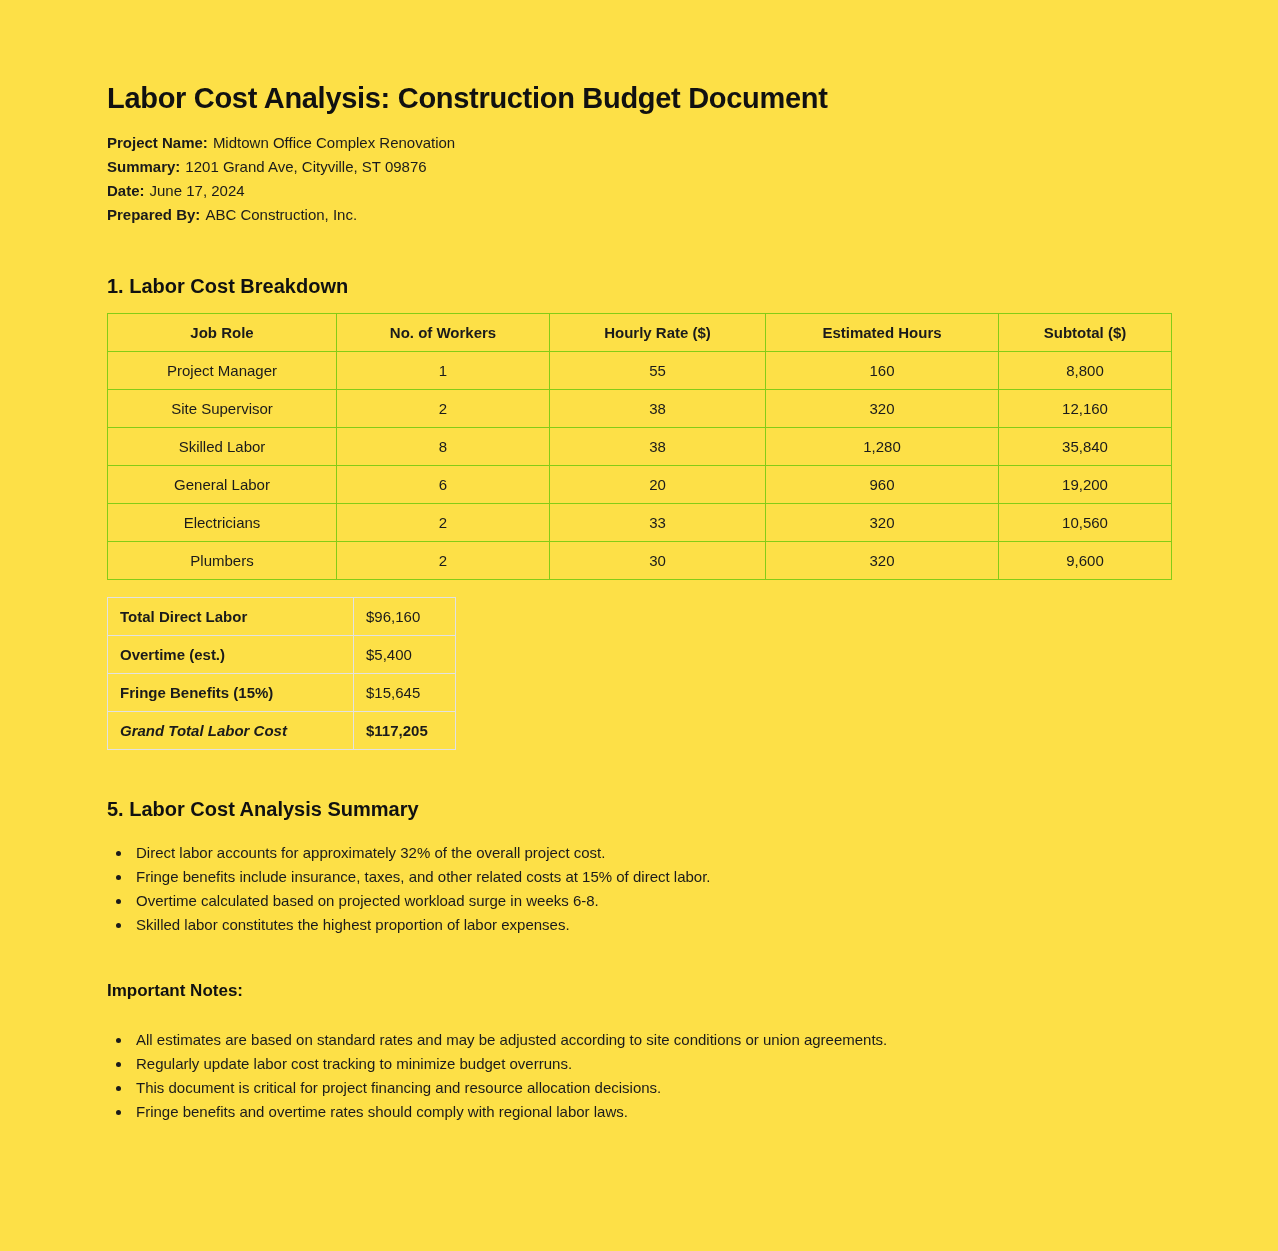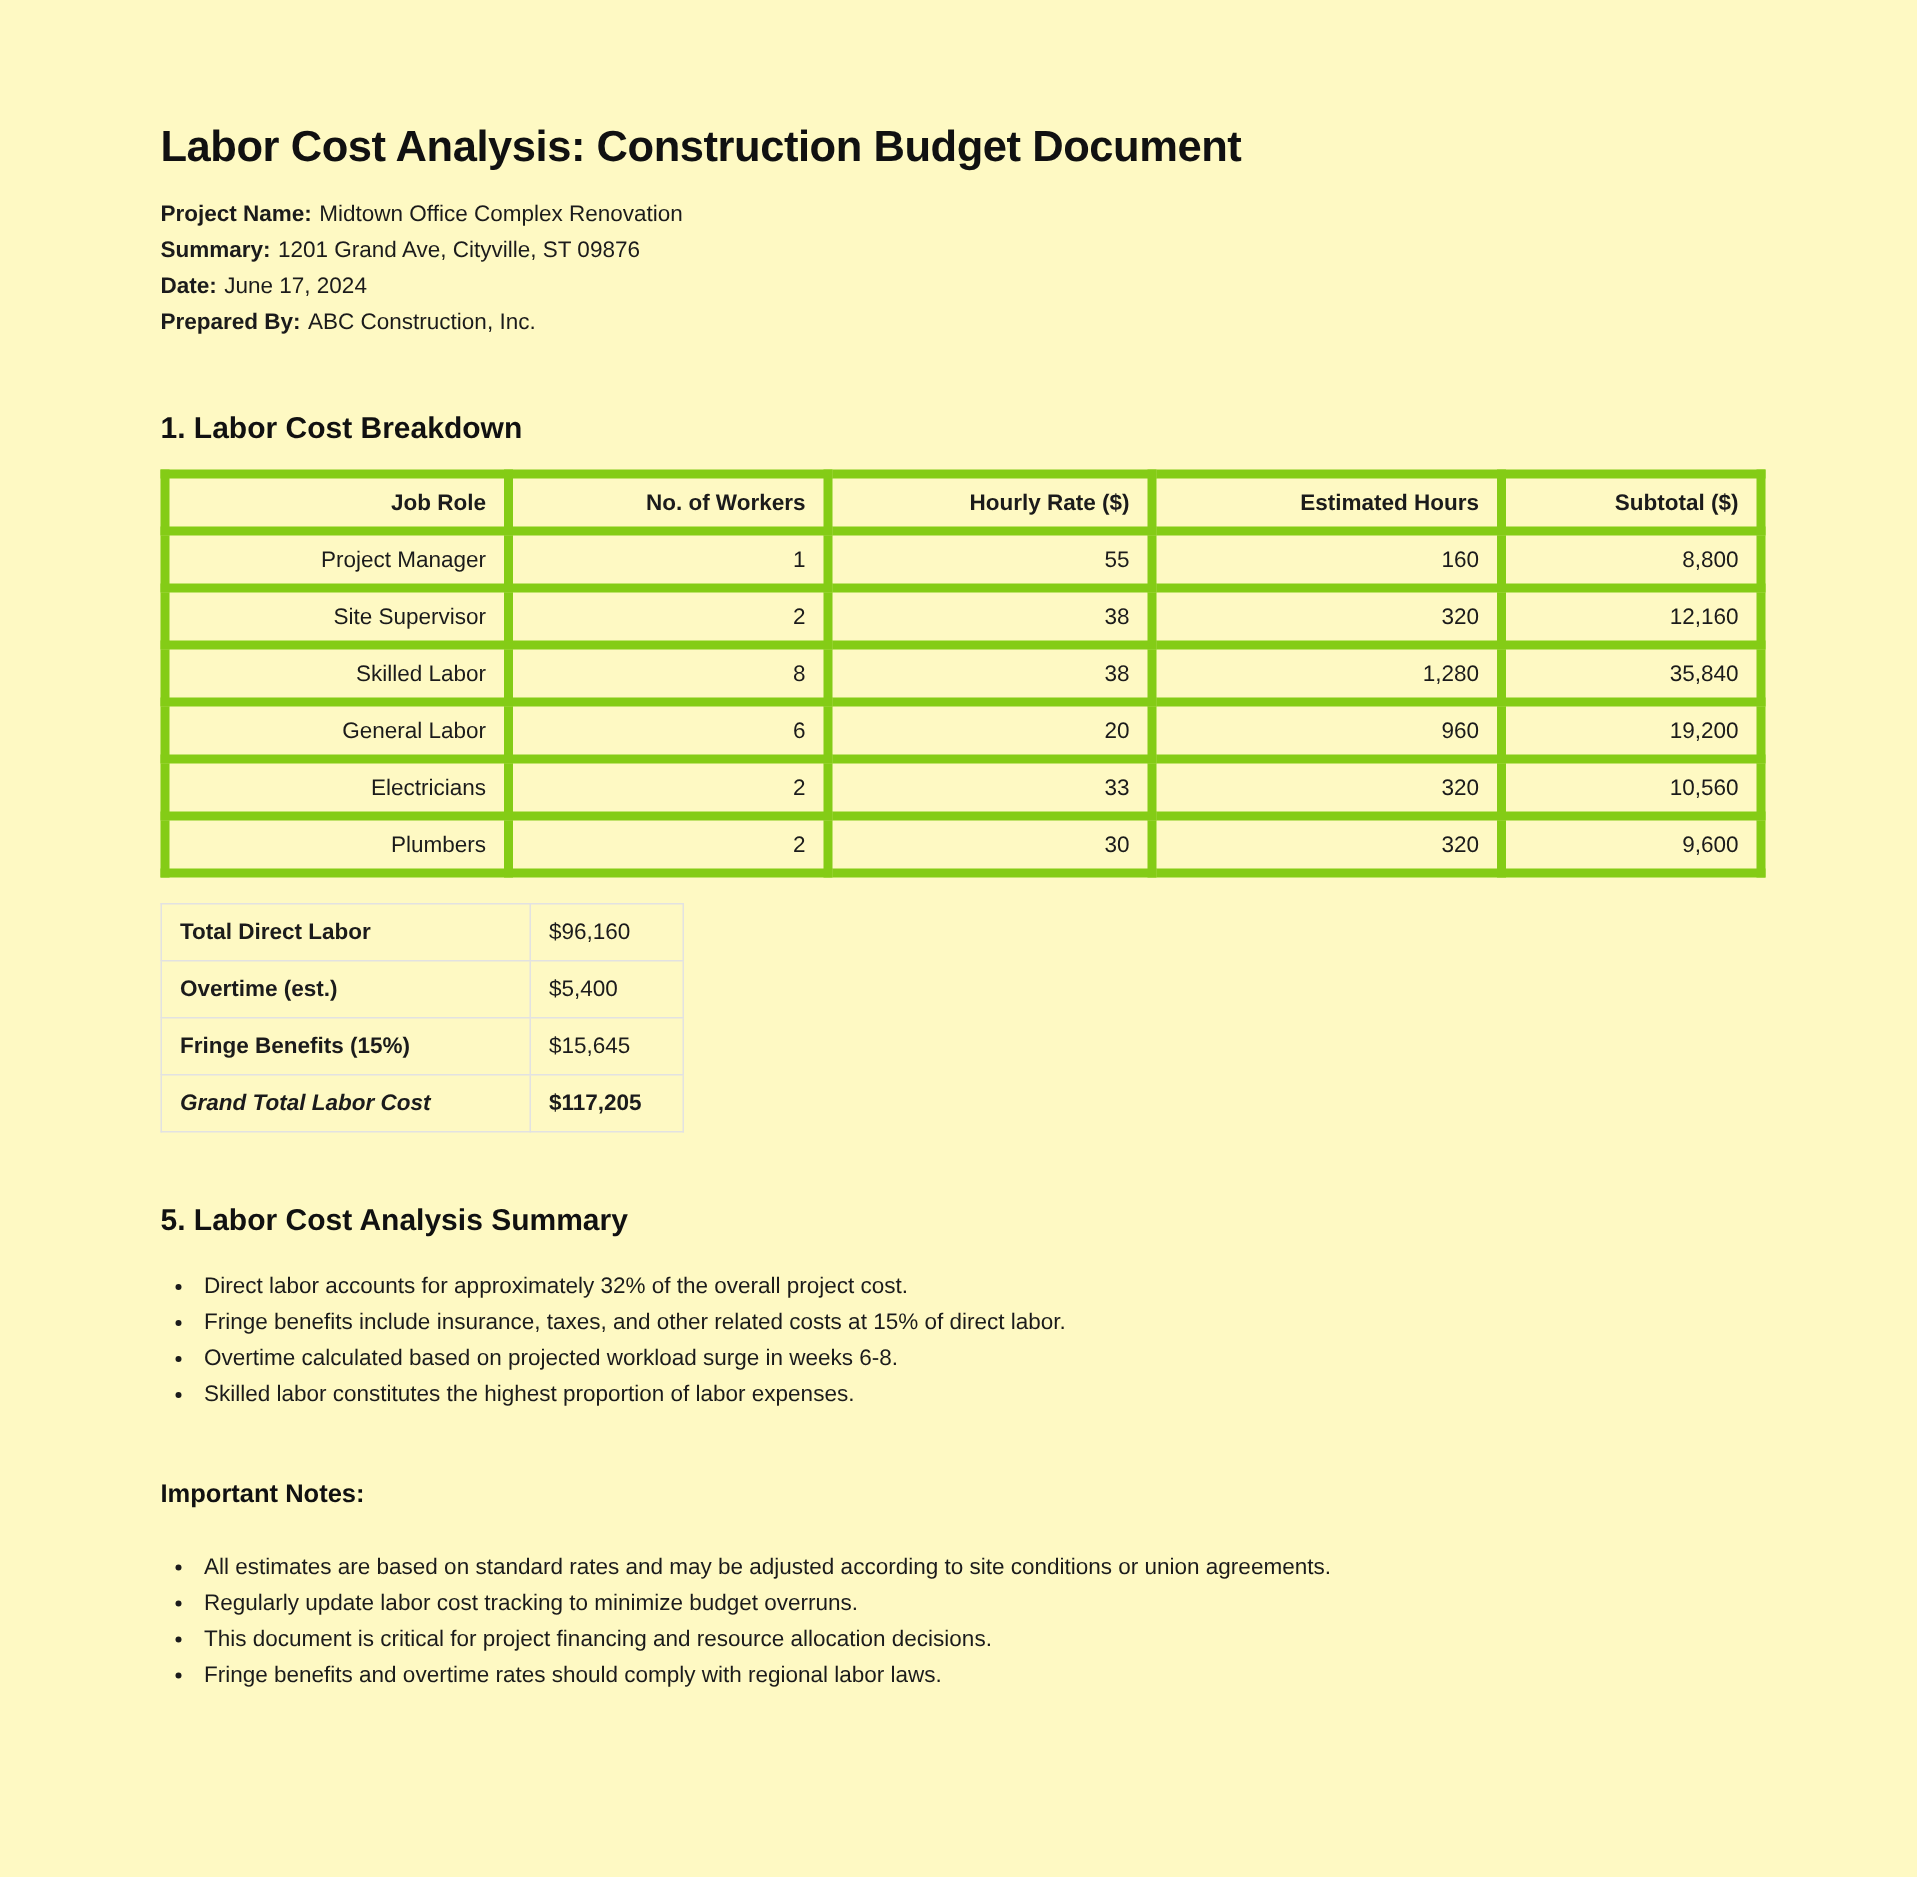--- a/index.html
+++ b/index.html
@@ -8,21 +8,21 @@
     font-family: "Liberation Sans", sans-serif;
     color: #1b1b1b;
     width: 1278px;
     height: 1251px;
     overflow: hidden;
   }
   .page {
     width: 1278px;
     height: 1251px;
     padding: 82px 107px 0 107px;
-    background: #fef9c3;
+    background: #fde047;
   }
   .doc-title {
     font-size: 29px;
     font-weight: 700;
     margin: 0 0 16px 0;
     letter-spacing: -0.3px;
     color: #111111;
   }
   .meta-line {
     margin: 0;
@@ -48,22 +48,22 @@
   }
 
   table.breakdown {
     border-collapse: collapse;
     table-layout: fixed;
     width: 1064px;
     margin-top: 15px;
   }
   table.breakdown th,
   table.breakdown td {
-    border: 6px solid #84cc16;
-    text-align: right;
+    border: 1px solid #84cc16;
+    text-align: center;
     vertical-align: middle;
     padding: 0 12px;
     height: 38px;
     font-size: 15px;
     overflow: hidden;
     white-space: nowrap;
   }
   table.breakdown th { font-weight: 600; }
   table.breakdown td { font-weight: 400; }
 

